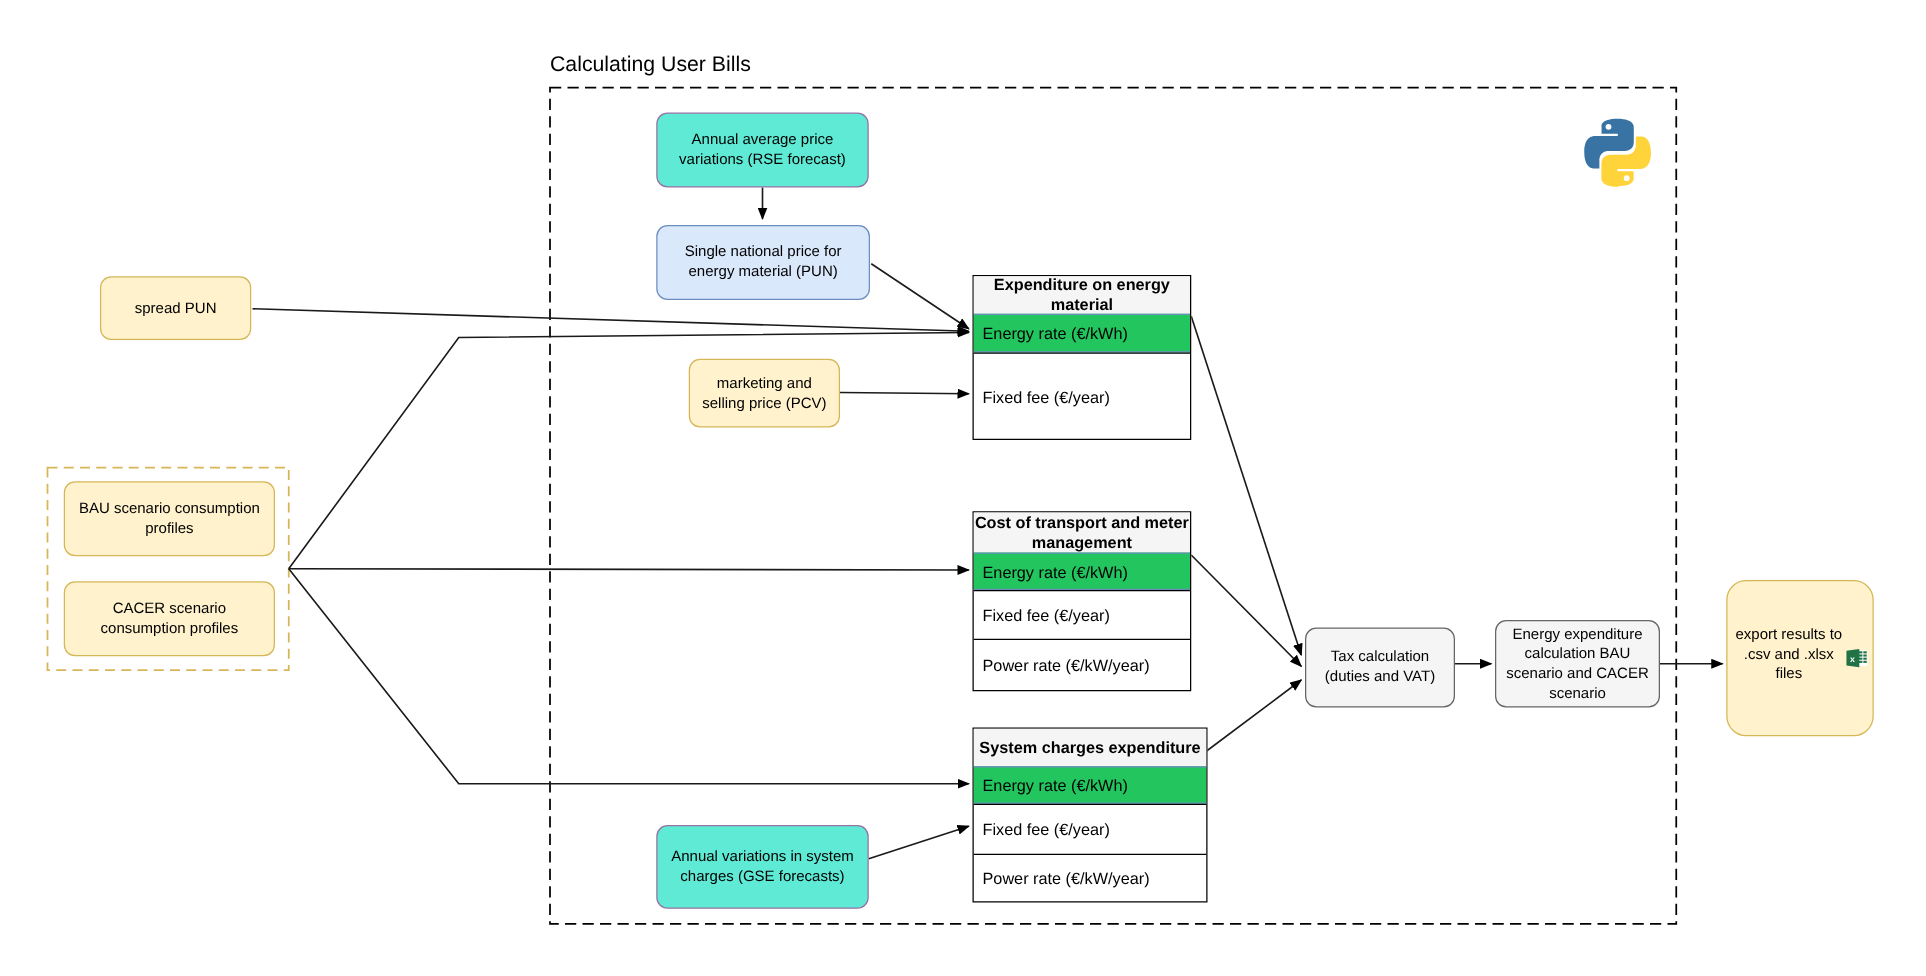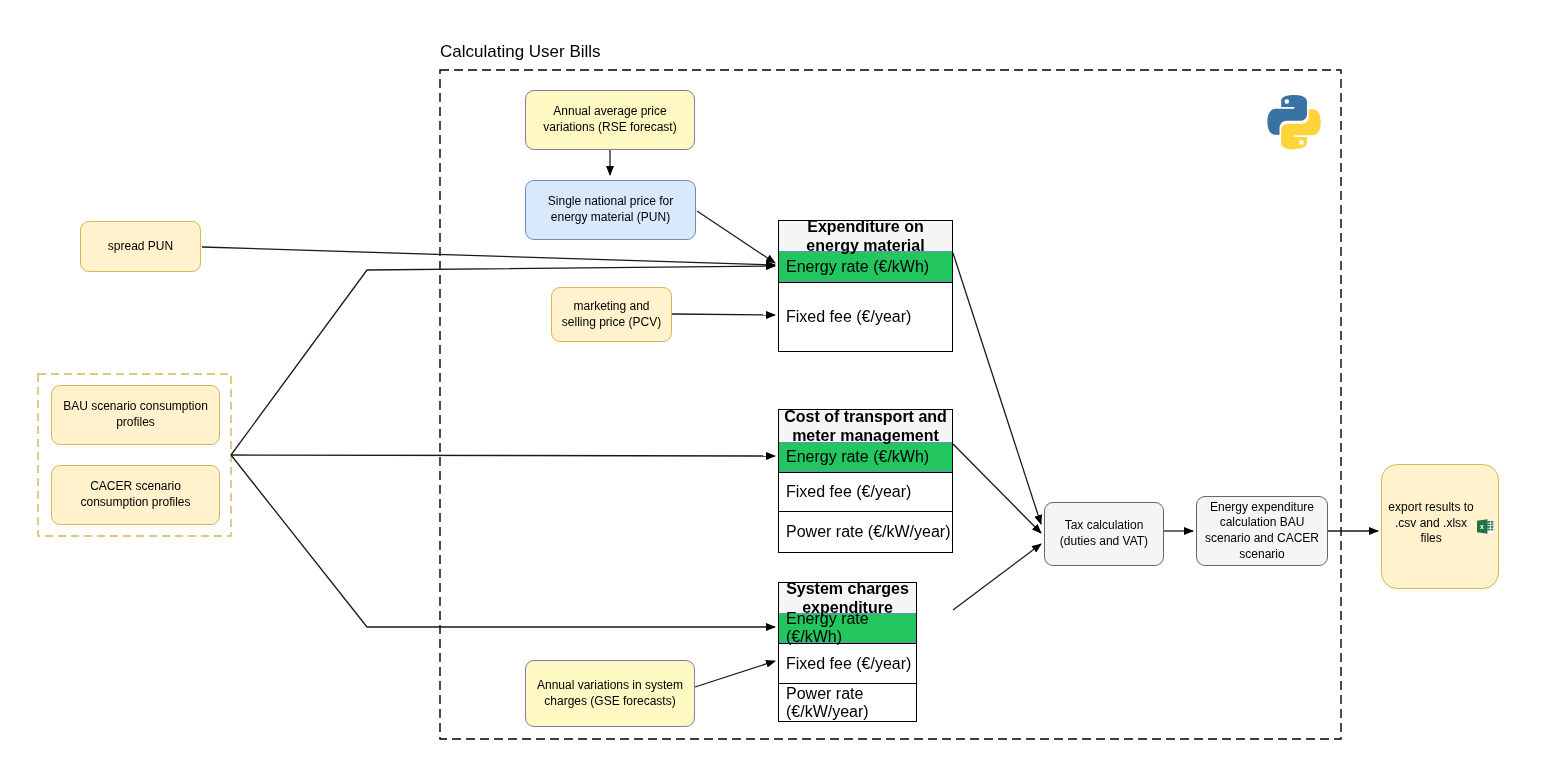--- a/index.html
+++ b/index.html
@@ -4,27 +4,27 @@
 <style>
   html,body{margin:0;padding:0;background:#ffffff;}
   #canvas{position:relative;width:1541px;height:781px;background:#ffffff;overflow:hidden;
           font-family:"Liberation Sans",sans-serif;color:#000;}
   #edges{position:absolute;left:0;top:0;width:1541px;height:781px;z-index:1;}
   .title{position:absolute;left:440px;top:42px;font-size:17px;font-weight:normal;z-index:3;}
   .node{position:absolute;z-index:2;display:flex;align-items:center;justify-content:center;
         text-align:center;font-size:12px;line-height:1.3;border:1px solid #000;border-radius:9px;
         padding:2px 3px;box-sizing:border-box;}
   .yellow{background:#FFF2CC;border-color:#D6B656;}
-  .purple{background:#fef9c3;border-color:#9673A6;}
+  .purple{background:#5eead4;border-color:#9673A6;}
   .blue{background:#DAE8FC;border-color:#6C8EBF;}
   .gray{background:#F5F5F5;border-color:#666666;justify-content:center;}
   .export{border-radius:16px;flex-direction:row;}
   .export .lbl{margin-bottom:6px;}
   .table{position:absolute;z-index:2;background:#fff;border:1px solid #000;box-sizing:border-box;
-         font-size:16px;}
+         font-size:13px;}
   .thead{display:flex;align-items:center;justify-content:center;text-align:center;font-weight:bold;
          background:#F5F5F5;line-height:1.2;box-sizing:border-box;}
   .trow{display:flex;align-items:center;padding-left:7px;box-sizing:border-box;
         border-top:1px solid #000;}
   .trow.hl{background:#22c55e;border-top:1px solid #6C8EBF;border-bottom:1px solid #6C8EBF;}
   .icon{position:absolute;z-index:2;}
 </style>
 </head>
 <body>
 
@@ -120,21 +120,21 @@
     <div class="trow" style="height:69px;">Fixed fee (€/year)</div>
   </div>
 
   <div class="table" style="left:778px;top:409px;width:175px;">
     <div class="thead" style="height:32px;">Cost of transport and meter management</div>
     <div class="trow hl" style="height:30px;">Energy rate (€/kWh)</div>
     <div class="trow" style="height:39px;">Fixed fee (€/year)</div>
     <div class="trow" style="height:41px;">Power rate (€/kW/year)</div>
   </div>
 
-  <div class="table" style="left:778px;top:582px;width:139px;">
+  <div class="table" style="left:778px;top:582px;width:188px;">
     <div class="thead" style="height:30px;">System charges expenditure</div>
     <div class="trow hl" style="height:30px;">Energy rate (€/kWh)</div>
     <div class="trow" style="height:40px;">Fixed fee (€/year)</div>
     <div class="trow" style="height:38px;">Power rate (€/kW/year)</div>
   </div>
 
   <svg class="icon" style="left:1262px;top:89px;" width="64" height="66" viewBox="0 0 110 111">
     <path fill="#3873A4" fill-rule="evenodd" d="M54.918 9.193c-23.33 0-21.874 10.117-21.874 10.117l.026 10.483h22.26v3.147H24.228s-14.928-1.693-14.928 21.843c0 23.537 13.03 22.703 13.03 22.703h7.776V66.56s-.42-13.03 12.822-13.03h22.078s12.405.2 12.405-11.99V21.385s1.884-12.192-22.493-12.192zM42.643 16.242a4.004 4.004 0 1 1 0 8.008 4.004 4.004 0 0 1 0-8.008z"></path>
     <path fill="#FFD43B" fill-rule="evenodd" d="M55.37 101.82c23.33 0 21.874-10.117 21.874-10.117l-.026-10.483h-22.26v-3.147h31.102s14.928 1.693 14.928-21.843c0-23.537-13.03-22.703-13.03-22.703h-7.776v11.926s.42 13.03-12.822 13.03H45.282s-12.405-.2-12.405 11.99v20.155s-1.884 12.192 22.493 12.192zM67.645 94.77a4.004 4.004 0 1 1 0-8.008 4.004 4.004 0 0 1 0 8.008z"></path>
   </svg>

